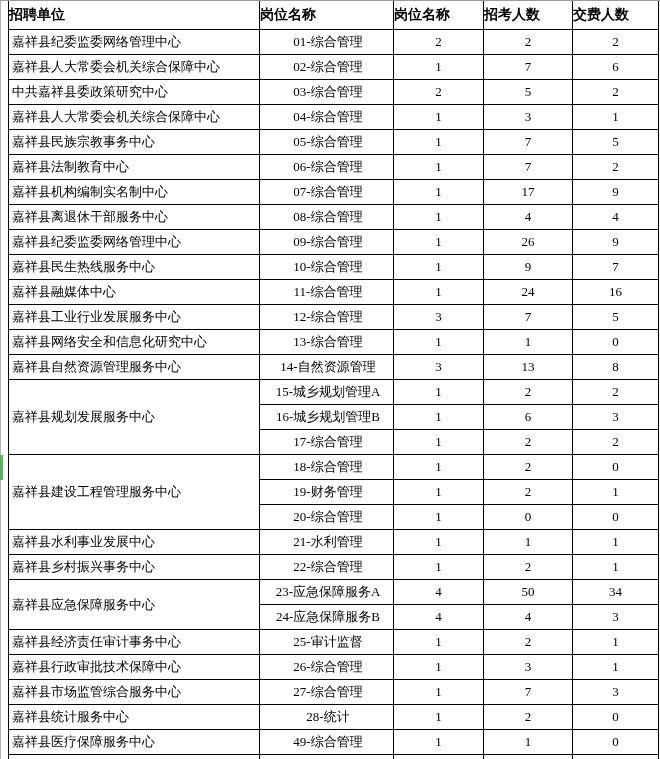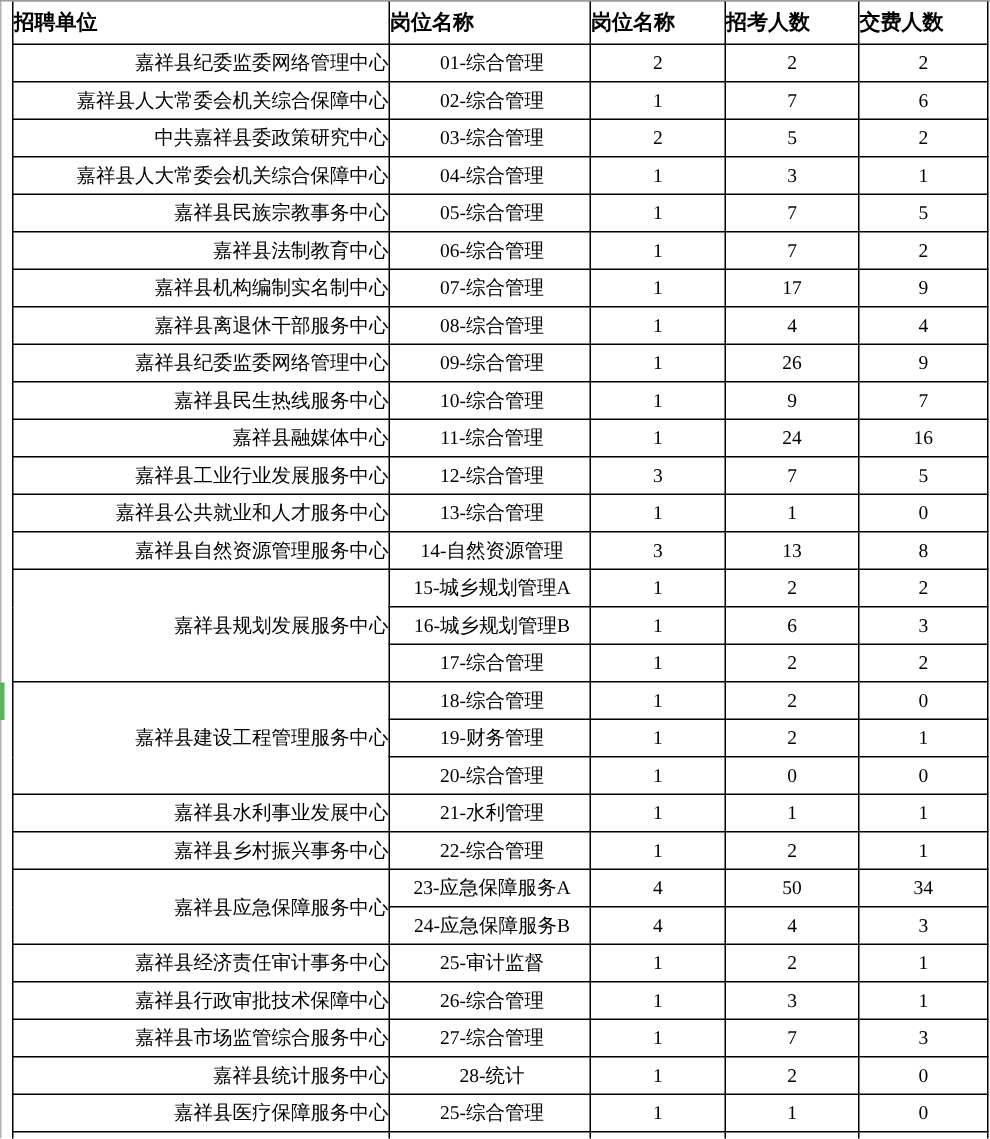--- a/index.html
+++ b/index.html
@@ -28,21 +28,21 @@
     border: 1px solid #000000;
     overflow: hidden; white-space: nowrap;
     color: #000000; vertical-align: middle;
     padding: 0;
   }
   thead th {
     height: 28px; font-size: 14px; font-weight: bold; text-align: left;
     border-top-color: #9b9b9b;
   }
   tbody td { height: 24px; font-size: 13px; }
-  td.unit { text-align: right; padding-left: 3px; }
+  td.unit { text-align: left; padding-left: 3px; }
   td.pos  { text-align: center; padding-left: 3px; }
   td.num  { text-align: center; }
   tr.partial td { height: 10px; border-bottom: none; }
 </style>
 </head>
 <body>
 
 <div class="top-gridline"></div>
 <div class="left-gridline"></div>
 <div class="row-marker" style="background: rgb(91, 183, 91);"></div>
@@ -143,21 +143,21 @@
         <td class="num">16</td>
       </tr>
       <tr>
         <td class="unit" rowspan="1">嘉祥县工业行业发展服务中心</td>
         <td class="pos">12-综合管理</td>
         <td class="num">3</td>
         <td class="num">7</td>
         <td class="num">5</td>
       </tr>
       <tr>
-        <td class="unit" rowspan="1">嘉祥县公共就业和人才服务中心</td>
+        <td class="unit" rowspan="1">嘉祥县网络安全和信息化研究中心</td>
         <td class="pos">13-综合管理</td>
         <td class="num">1</td>
         <td class="num">1</td>
         <td class="num">0</td>
       </tr>
       <tr>
         <td class="unit" rowspan="1">嘉祥县自然资源管理服务中心</td>
         <td class="pos">14-自然资源管理</td>
         <td class="num">3</td>
         <td class="num">13</td>
@@ -251,21 +251,21 @@
       </tr>
       <tr>
         <td class="unit" rowspan="1">嘉祥县统计服务中心</td>
         <td class="pos">28-统计</td>
         <td class="num">1</td>
         <td class="num">2</td>
         <td class="num">0</td>
       </tr>
       <tr>
         <td class="unit" rowspan="1">嘉祥县医疗保障服务中心</td>
-        <td class="pos">25-综合管理</td>
+        <td class="pos">49-综合管理</td>
         <td class="num">1</td>
         <td class="num">1</td>
         <td class="num">0</td>
       </tr>
       <tr class="partial">
         <td></td>
         <td></td>
         <td></td>
         <td></td>
         <td></td>

